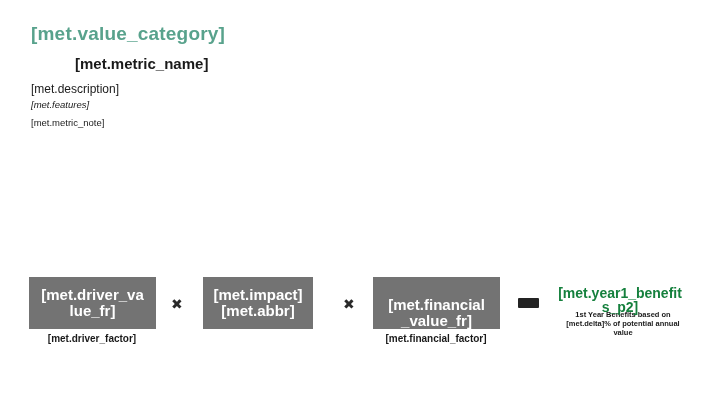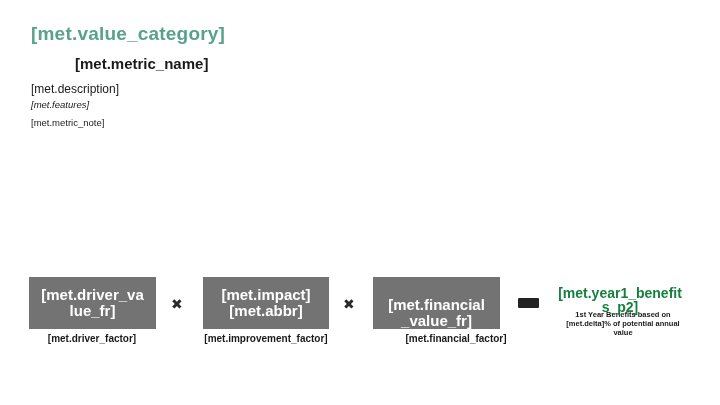--- a/index.html
+++ b/index.html
@@ -60,34 +60,34 @@
     line-height: 16px;
     text-align: center;
     display: flex;
     align-items: center;
     justify-content: center;
     white-space: pre-line;
     box-sizing: border-box;
     padding: 0 2px;
   }
   .box-1 { left: 29px; }
-  .box-2 { left: 203px; width: 126px; }
+  .box-2 { left: 203px; width: 110px; }
   .box-3 { left: 373px; align-items: flex-end; }
 
   .box-caption {
     top: 333px;
     font-size: 10px;
     font-weight: bold;
     color: #1a1a1a;
     text-align: center;
     width: 140px;
   }
   .cap-1 { left: 22px; }
   .cap-2 { left: 196px; }
-  .cap-3 { left: 386px; }
+  .cap-3 { left: 366px; }
 
   .op-multiply {
     font-family: "DejaVu Sans", sans-serif;
     font-size: 14px;
     font-weight: bold;
     color: #2a2a2a;
     top: 296px;
   }
   .mult-1 { left: 171px; }
   .mult-2 { left: 343px; }
@@ -138,21 +138,20 @@
 lue_fr]</span>
   </div>
   <div class="abs box-caption cap-1">[met.driver_factor]</div>
 
   <div class="abs op-multiply mult-1">✖</div>
 
   <div class="abs factor-box box-2">
     <span>[met.impact]
 [met.abbr]</span>
   </div>
-  <div class="abs box-caption cap-2">[met.improvement_factor]</div>
 
   <div class="abs op-multiply mult-2">✖</div>
 
   <div class="abs factor-box box-3">
     <span>[met.financial
 _value_fr]</span>
   </div>
   <div class="abs box-caption cap-3">[met.financial_factor]</div>
 
   <div class="abs op-equals"></div>

